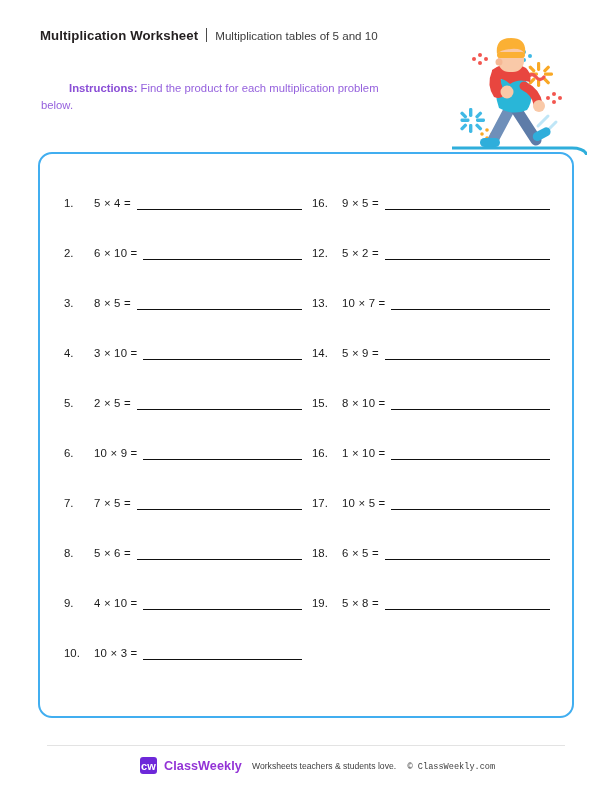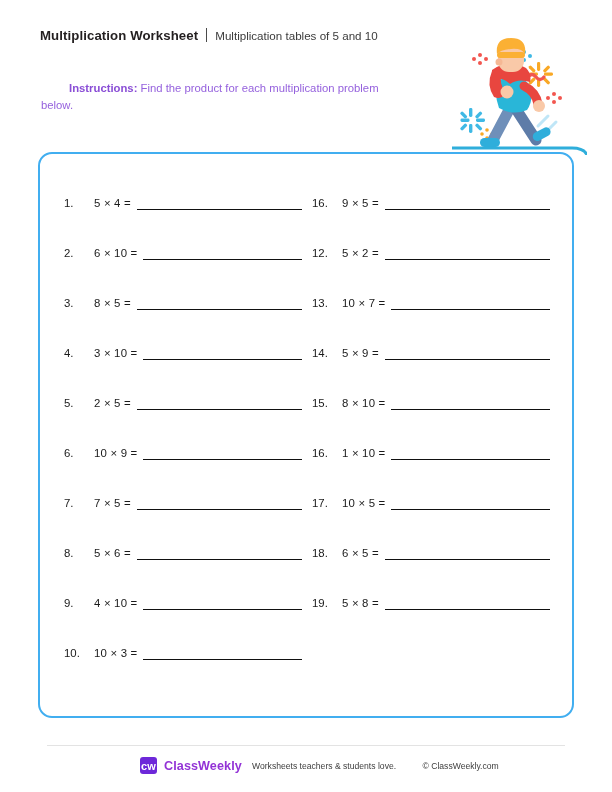--- a/index.html
+++ b/index.html
@@ -175,21 +175,22 @@
   }
   .footer-tagline {
     position: absolute;
     left: 252px;
     top: 6px;
     font-size: 8.6px;
     color: #3d3d3d;
     white-space: nowrap;
   }
   .footer-tagline .copy {
-    margin-left: 24px;
+    margin-left: 9px;
+    font-family: Liberation Mono, monospace;
   }
 </style>
 </head>
 <body>
 
 <div class="header">
 
   <div class="title-row">
     <span class="title-main">Multiplication Worksheet</span>
     <span class="title-pipe"></span>

